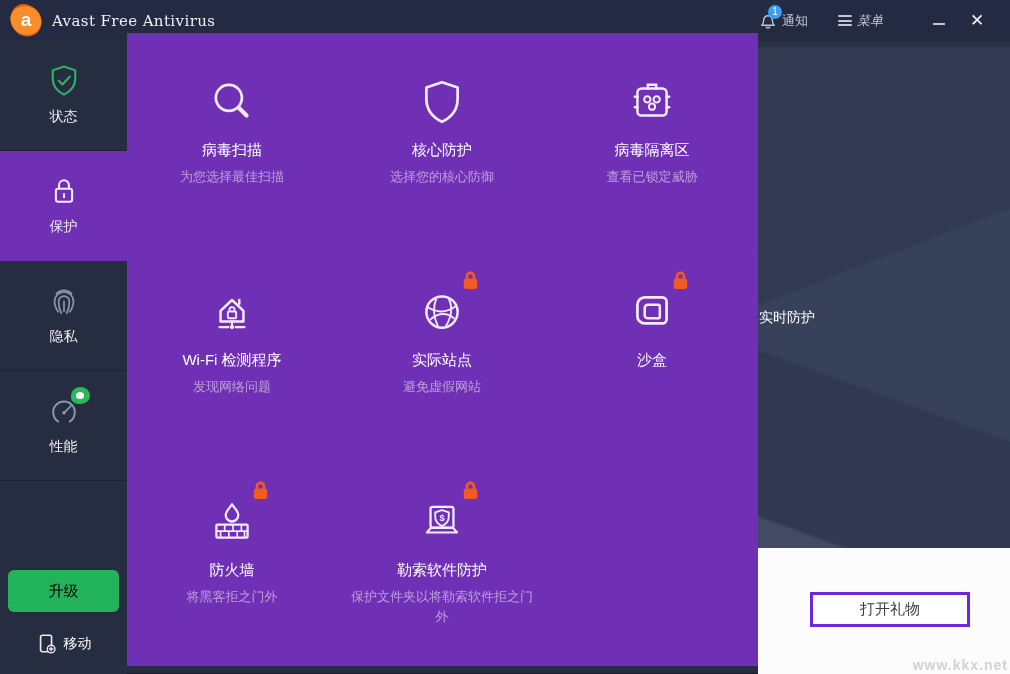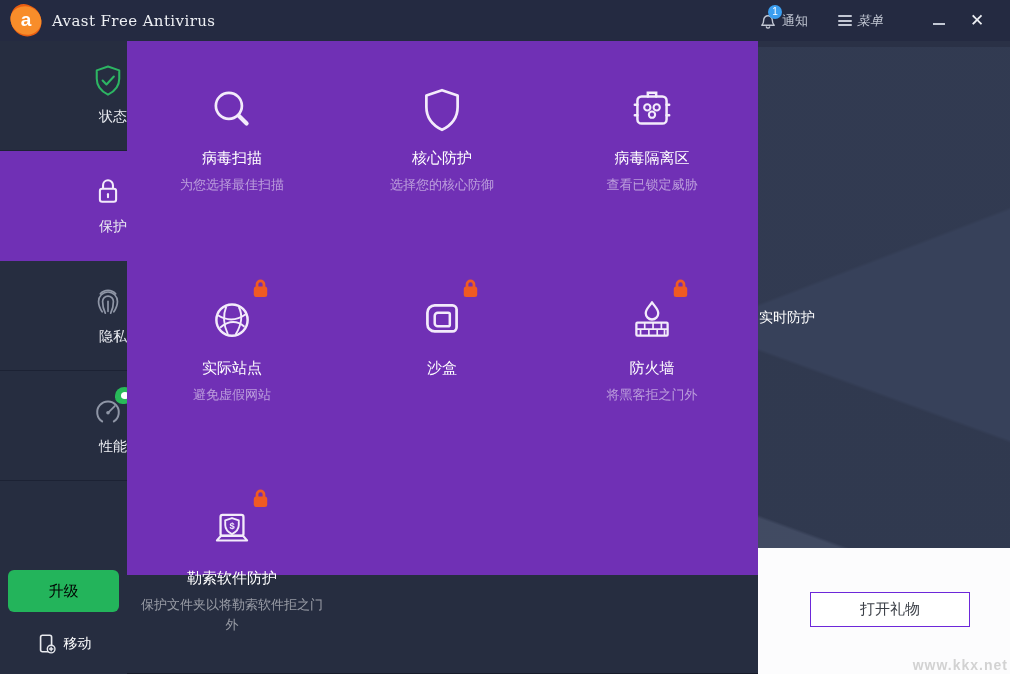--- a/index.html
+++ b/index.html
@@ -28,42 +28,42 @@
   .tb-menu { margin-right:43px;font-style:italic; }
   .burger { width:14px; height:11px; display:flex; flex-direction:column; justify-content:space-between; margin-right:5px; }
   .burger i { height:2px; background:#c3c8d4; border-radius:1px; }
   .tb-min { width:26px; margin-right:18px; display:flex; justify-content:center; }
   .tb-min i { width:12px; height:2px; background:#c3c8d4; margin-top:6px; }
   .tb-close { color:#eef0f4; font-size:17px; width:26px; text-align:center; }
 
   
   .sidebar { position:absolute; left:0; top:41px; width:127px; height:633px; background:#262d40; }
   .side-item { height:110px; border-bottom:1px solid #1c2234; display:flex; flex-direction:column;
-               align-items:flex-end; padding-top:21px; cursor:pointer; }
+               align-items:center; padding-top:21px; cursor:pointer; }
   .side-item.active { background:#7030b5; border-bottom-color:#7030b5; }
   .icon-wrap { position:relative; width:38px; height:38px; display:flex; align-items:center; justify-content:center; }
   .side-label { margin-top:8px; color:#eceef3; font-size:14px; }
   .side-status .icon-wrap { color:#2db563; }
   .side-protection .icon-wrap { color:#f3ebfb; }
   .side-privacy .icon-wrap { color:#8f96a6; }
   .side-performance .icon-wrap { color:#8f96a6; }
   .gauge-badge { display:none; position:absolute; top:-5px; right:-7px; width:19px; height:17px;
                  background:#28b959; border-radius:50% 50% 50% 40%; }
   .side-item.has-badge .gauge-badge { display:block; }
   .gauge-badge::after { content:''; position:absolute; left:5.5px; top:4.5px; width:8px; height:7px;
                         background:#fff; border-radius:50% 50% 45% 45%; }
   .upgrade-btn { position:absolute; left:8px; top:529px; width:111px; height:42px; background:#23b45b;
                  border:none; border-radius:6px; color:#000000; font-size:15px; cursor:pointer;
                  font-family:inherit; }
   .mobile-row { position:absolute; left:0; top:592px; width:127px; display:flex; align-items:center;
                 justify-content:center; color:#ffffff; font-size:14px; cursor:pointer; }
   .mobile-row svg { margin-right:6px; }
 
   
-  .panel { position:absolute; left:127px; top:41px; width:631px; height:534px; background:#7030b5; }
+  .panel { position:absolute; left:127px; top:33px; width:631px; height:633px; background:#7030b5; }
   .tiles { display:flex; flex-wrap:wrap; padding-top:34px; width:631px; }
   .tile { width:210px; height:210px; display:flex; flex-direction:column; align-items:center; cursor:pointer; }
   .icon-holder { position:relative; width:54px; height:70px; display:flex; align-items:center; justify-content:center; }
   .tile-icon { color:#f3ebfb; }
   .lock-badge { display:none; position:absolute; top:-7px; right:-11px; }
   .tile.locked .lock-badge { display:block; }
   .tile-title { margin-top:4px; color:#ffffff; font-size:15px; text-align:center; }
   .tile-sub { margin-top:7px; color:rgba(255,255,255,.52); font-size:13px; text-align:center;
               line-height:1.55; padding:0 14px; }
 
@@ -71,21 +71,21 @@
   .rightbg { position:absolute; left:758px; top:41px; width:252px; height:633px; background-color:#37415a;
              background-image:
                linear-gradient(159deg, rgba(0,0,0,0.10) 0 36%, transparent 36.5%),
                linear-gradient(200deg, transparent 55%, rgba(0,0,0,0.12) 55.5% 78%, rgba(255,255,255,0.05) 78.5%);
              padding-left: 28px;
   }
   .topstrip { position:absolute; left:0; top:0; width:100%; height:6px; background:#2a3146; }
   .realtime { position:absolute; left:1px; top:268px; color:#ffffff; font-size:14px; white-space:nowrap; }
   .whitepanel { position:absolute; left:0; top:507px; width:252px; height:126px; background:#fcfcfd; }
   .gift-btn { position:absolute; left:52px; top:44px; width:160px; height:35px; background:#fff;
-              border:1px solid #6d28d9; color:#3c4048; font-size:15px; font-family:Liberation Mono, monospace; cursor:pointer; }
+              border:3px solid #6d28d9; color:#3c4048; font-size:15px; font-family:Liberation Mono, monospace; cursor:pointer; }
   .watermark { position:absolute; right:2px; bottom:1px; text-align:center; pointer-events:none; }
   .wm1 { font-size:31px; font-weight:800; color:#c9c9c9; letter-spacing:1px; line-height:1.1;
          font-family:"DejaVu Sans","Liberation Sans",sans-serif; }
   .wm2 { font-size:14px; font-weight:bold; color:#d2d2d2; letter-spacing:1px; }
 
   svg { display:block; }
   .hidden-defs { position:absolute; width:0; height:0; overflow:hidden; }
 </style>
 </head>
 <body>
@@ -282,20 +282,30 @@
         <div class="tile">
     <span class="icon-holder">
       <svg class="tile-icon" width="50" height="50">
               <use href="#sym-chest"></use>
             </svg>
 
     </span>
     <span class="tile-title">病毒隔离区</span>
     <span class="tile-sub">查看已锁定威胁</span>
   </div>
+        <div class="tile">
+    <span class="icon-holder">
+      <svg class="tile-icon" width="50" height="50">
+              <use href="#sym-wifi-house"></use>
+            </svg>
+
+    </span>
+    <span class="tile-title">Wi-Fi 检测程序</span>
+    <span class="tile-sub">发现网络问题</span>
+  </div>
         <div class="tile locked">
     <span class="icon-holder">
       <svg class="tile-icon" width="50" height="50">
               <use href="#sym-globe"></use>
             </svg>
       <svg class="lock-badge" width="19" height="20">
               <use href="#sym-lockbadge"></use>
             </svg>
     </span>
     <span class="tile-title">实际站点</span>

